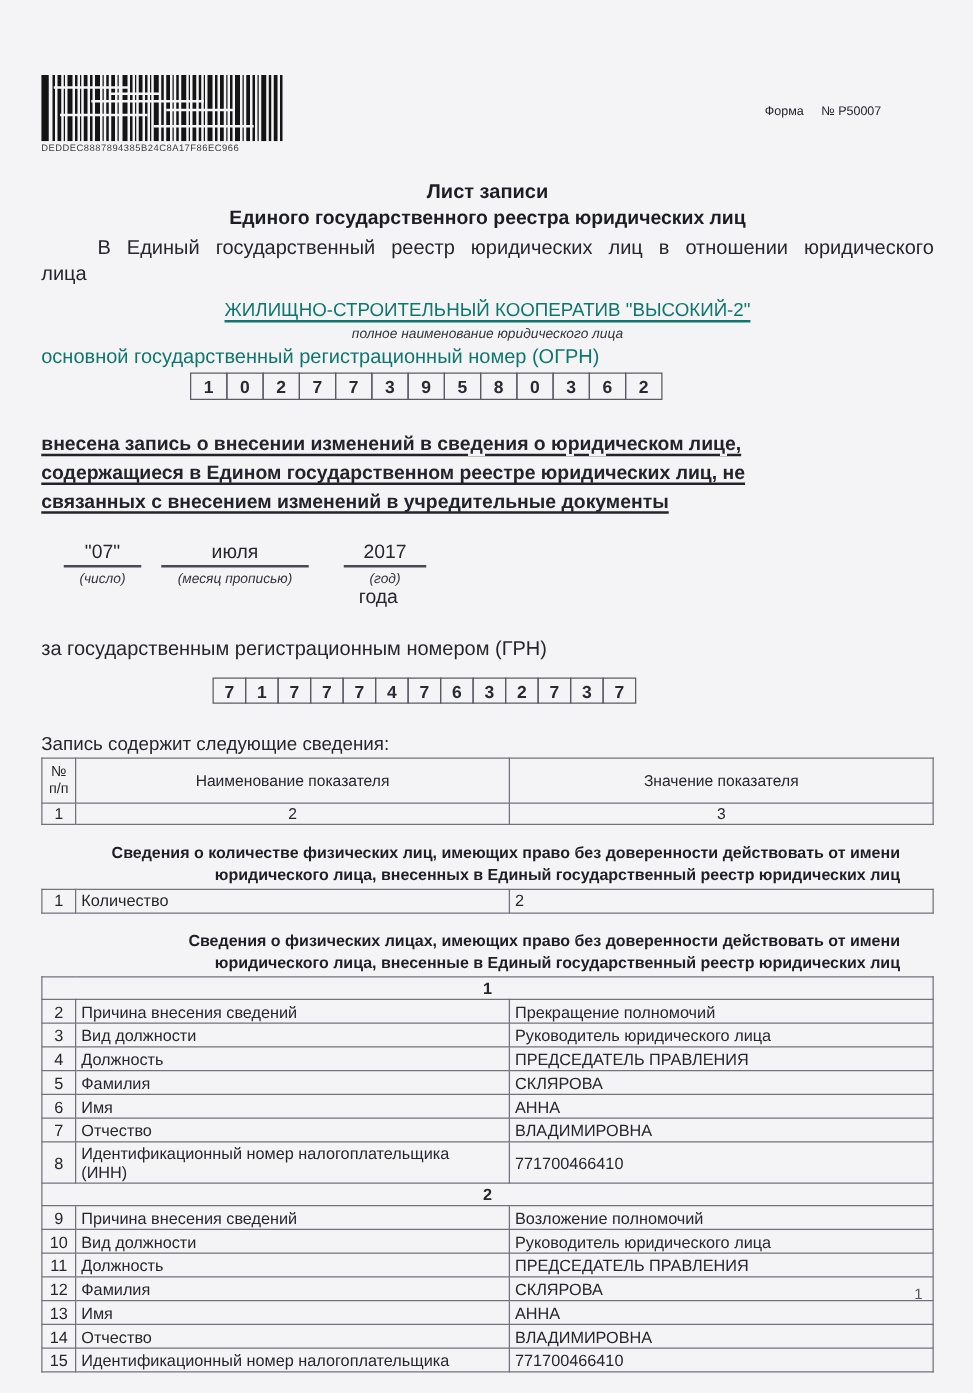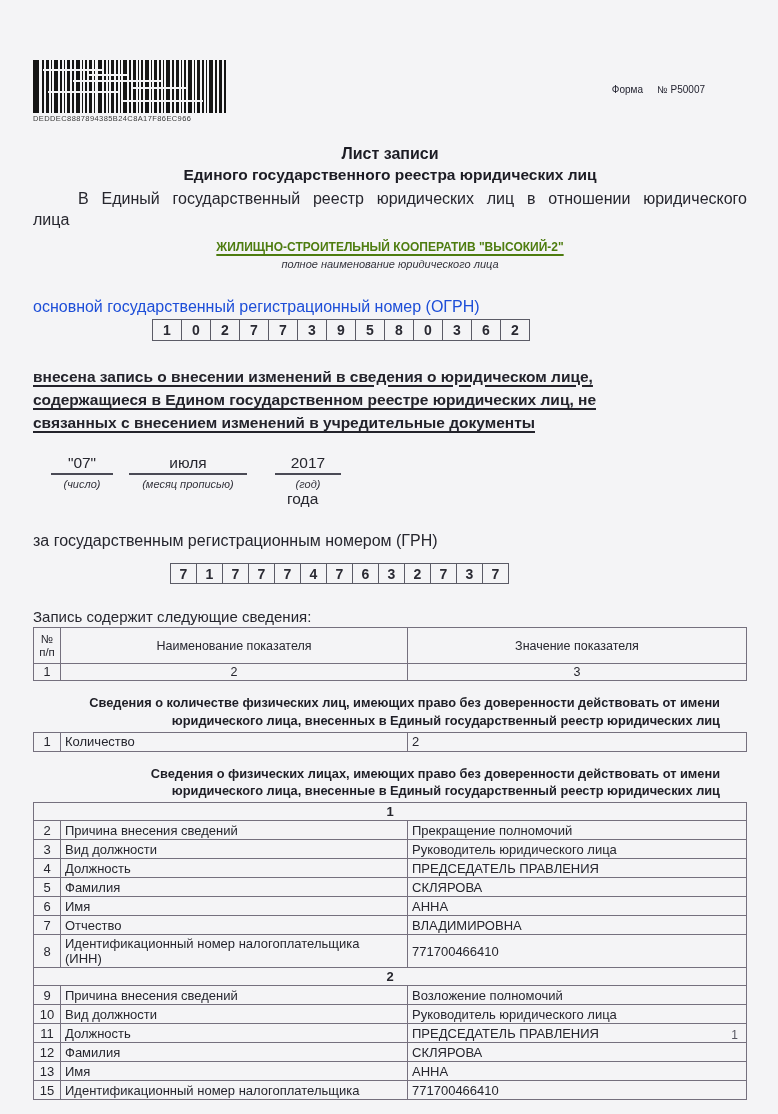--- a/index.html
+++ b/index.html
@@ -27,26 +27,26 @@
   .title-1 { font-size:16px; font-weight:bold; color:#1c1c24; }
   .title-2 { font-size:15.5px; font-weight:bold; color:#1c1c24; }
 
   
   .intro { margin-top:4px; font-size:16px; color:#26262e; }
   .intro-l1 { padding-left:45px; text-align:justify; text-align-last:justify; }
   .intro-l2 { margin-top:3px; }
 
   .company { text-align:center; margin-top:11px; }
   .company-name {
-    font-size:12px; font-weight:bold; color:#4d7c0f;
+    font-size:15px; font-weight:normal; color:#0f766e;
     text-decoration:underline; text-decoration-thickness:2px; text-underline-offset:3px;
   }
   .company-caption { font-size:11px; font-style:italic; color:#33333c; margin-top:4px; }
 
-  .ogrn-label { margin-top:28px; font-size:16px; color:#1d4ed8; }
+  .ogrn-label { margin-top:4px; font-size:16px; color:#0f766e; }
   .digit-row { display:flex; margin-top:3px; }
   .digit-row.ogrn { margin-left:120px; }
   .digit-row.grn  { margin-left:138px; }
   .digit-cell {
     width:30px; height:22px; border:1px solid #5b5b66; margin-left:-1px;
     display:flex; align-items:center; justify-content:center;
     font-size:14px; font-weight:bold; color:#2a2a33; background:transparent;
   }
   .digit-row.grn .digit-cell { width:27px; height:21px; }
 
@@ -344,20 +344,25 @@
       <td class="num-cell">12</td>
       <td>Фамилия</td>
       <td>СКЛЯРОВА</td>
     </tr>
     <tr>
       <td class="num-cell">13</td>
       <td>Имя</td>
       <td>АННА</td>
     </tr>
     <tr>
+      <td class="num-cell">14</td>
+      <td>Отчество</td>
+      <td>ВЛАДИМИРОВНА</td>
+    </tr>
+    <tr>
       <td class="num-cell">15</td>
       <td>Идентификационный номер налогоплательщика</td>
       <td>771700466410</td>
     </tr>
   </tbody>
     </table>
 
   <div class="page-number">1</div>
 
 </div>

